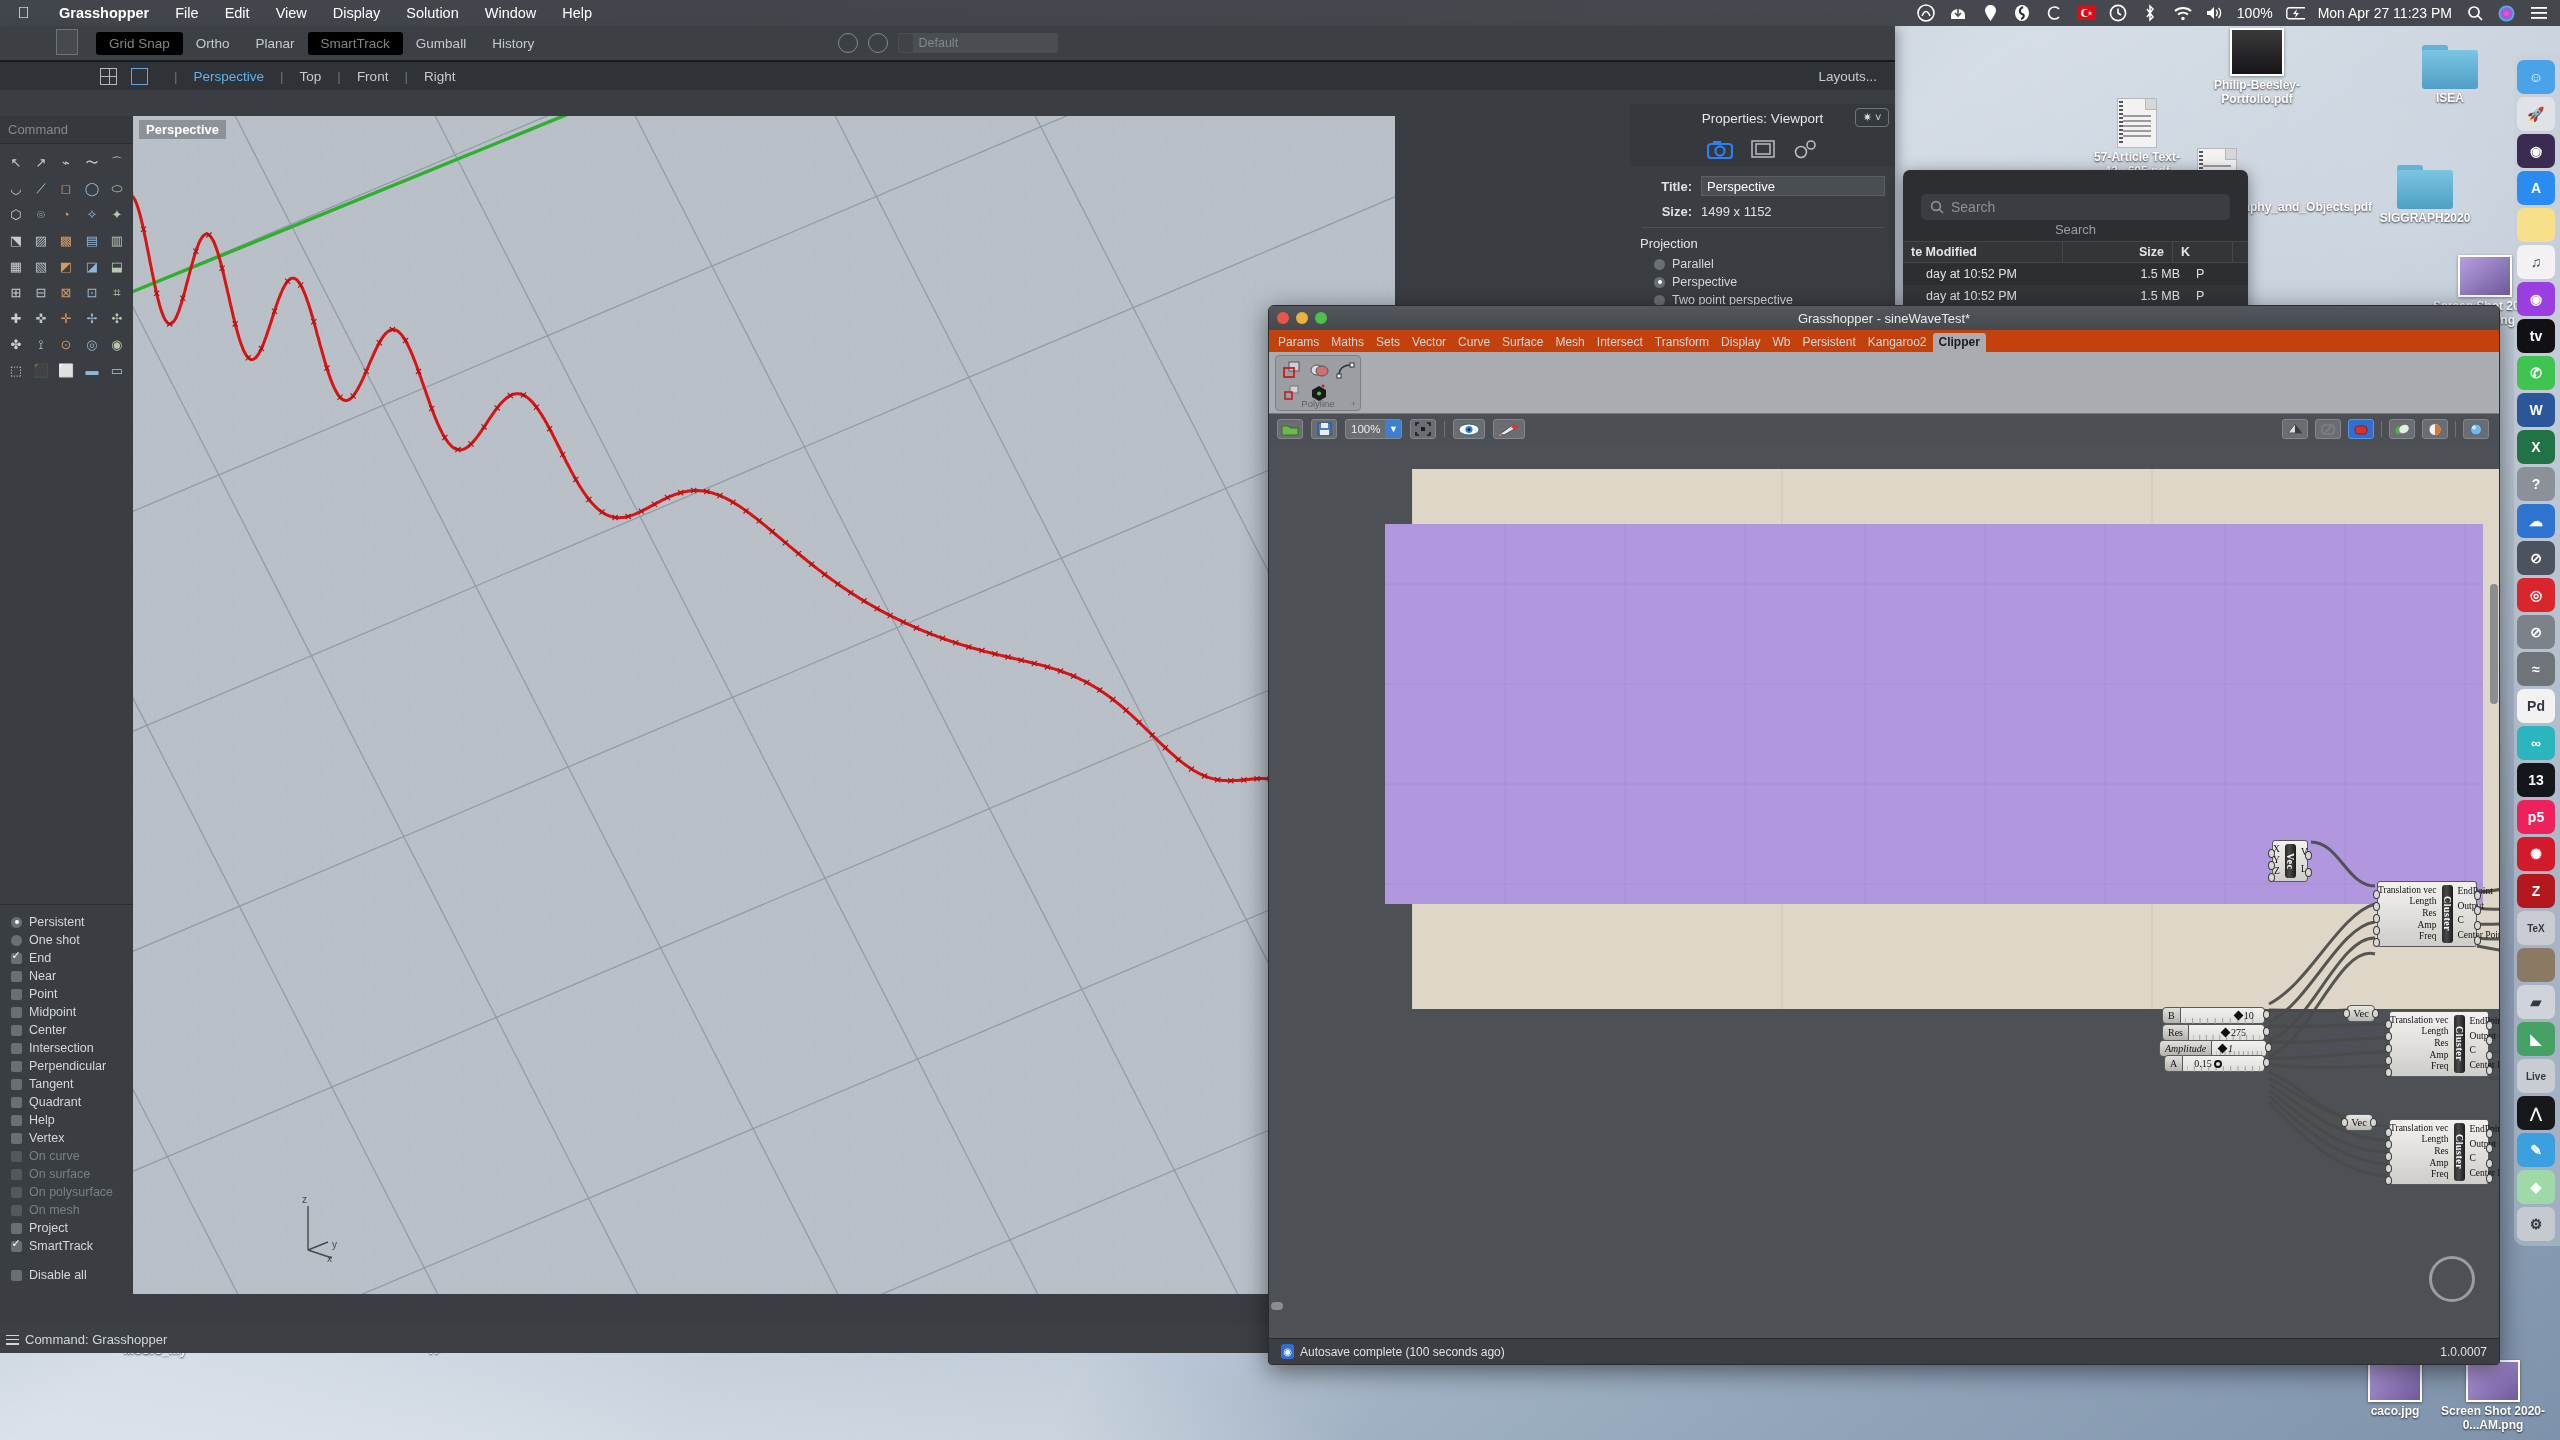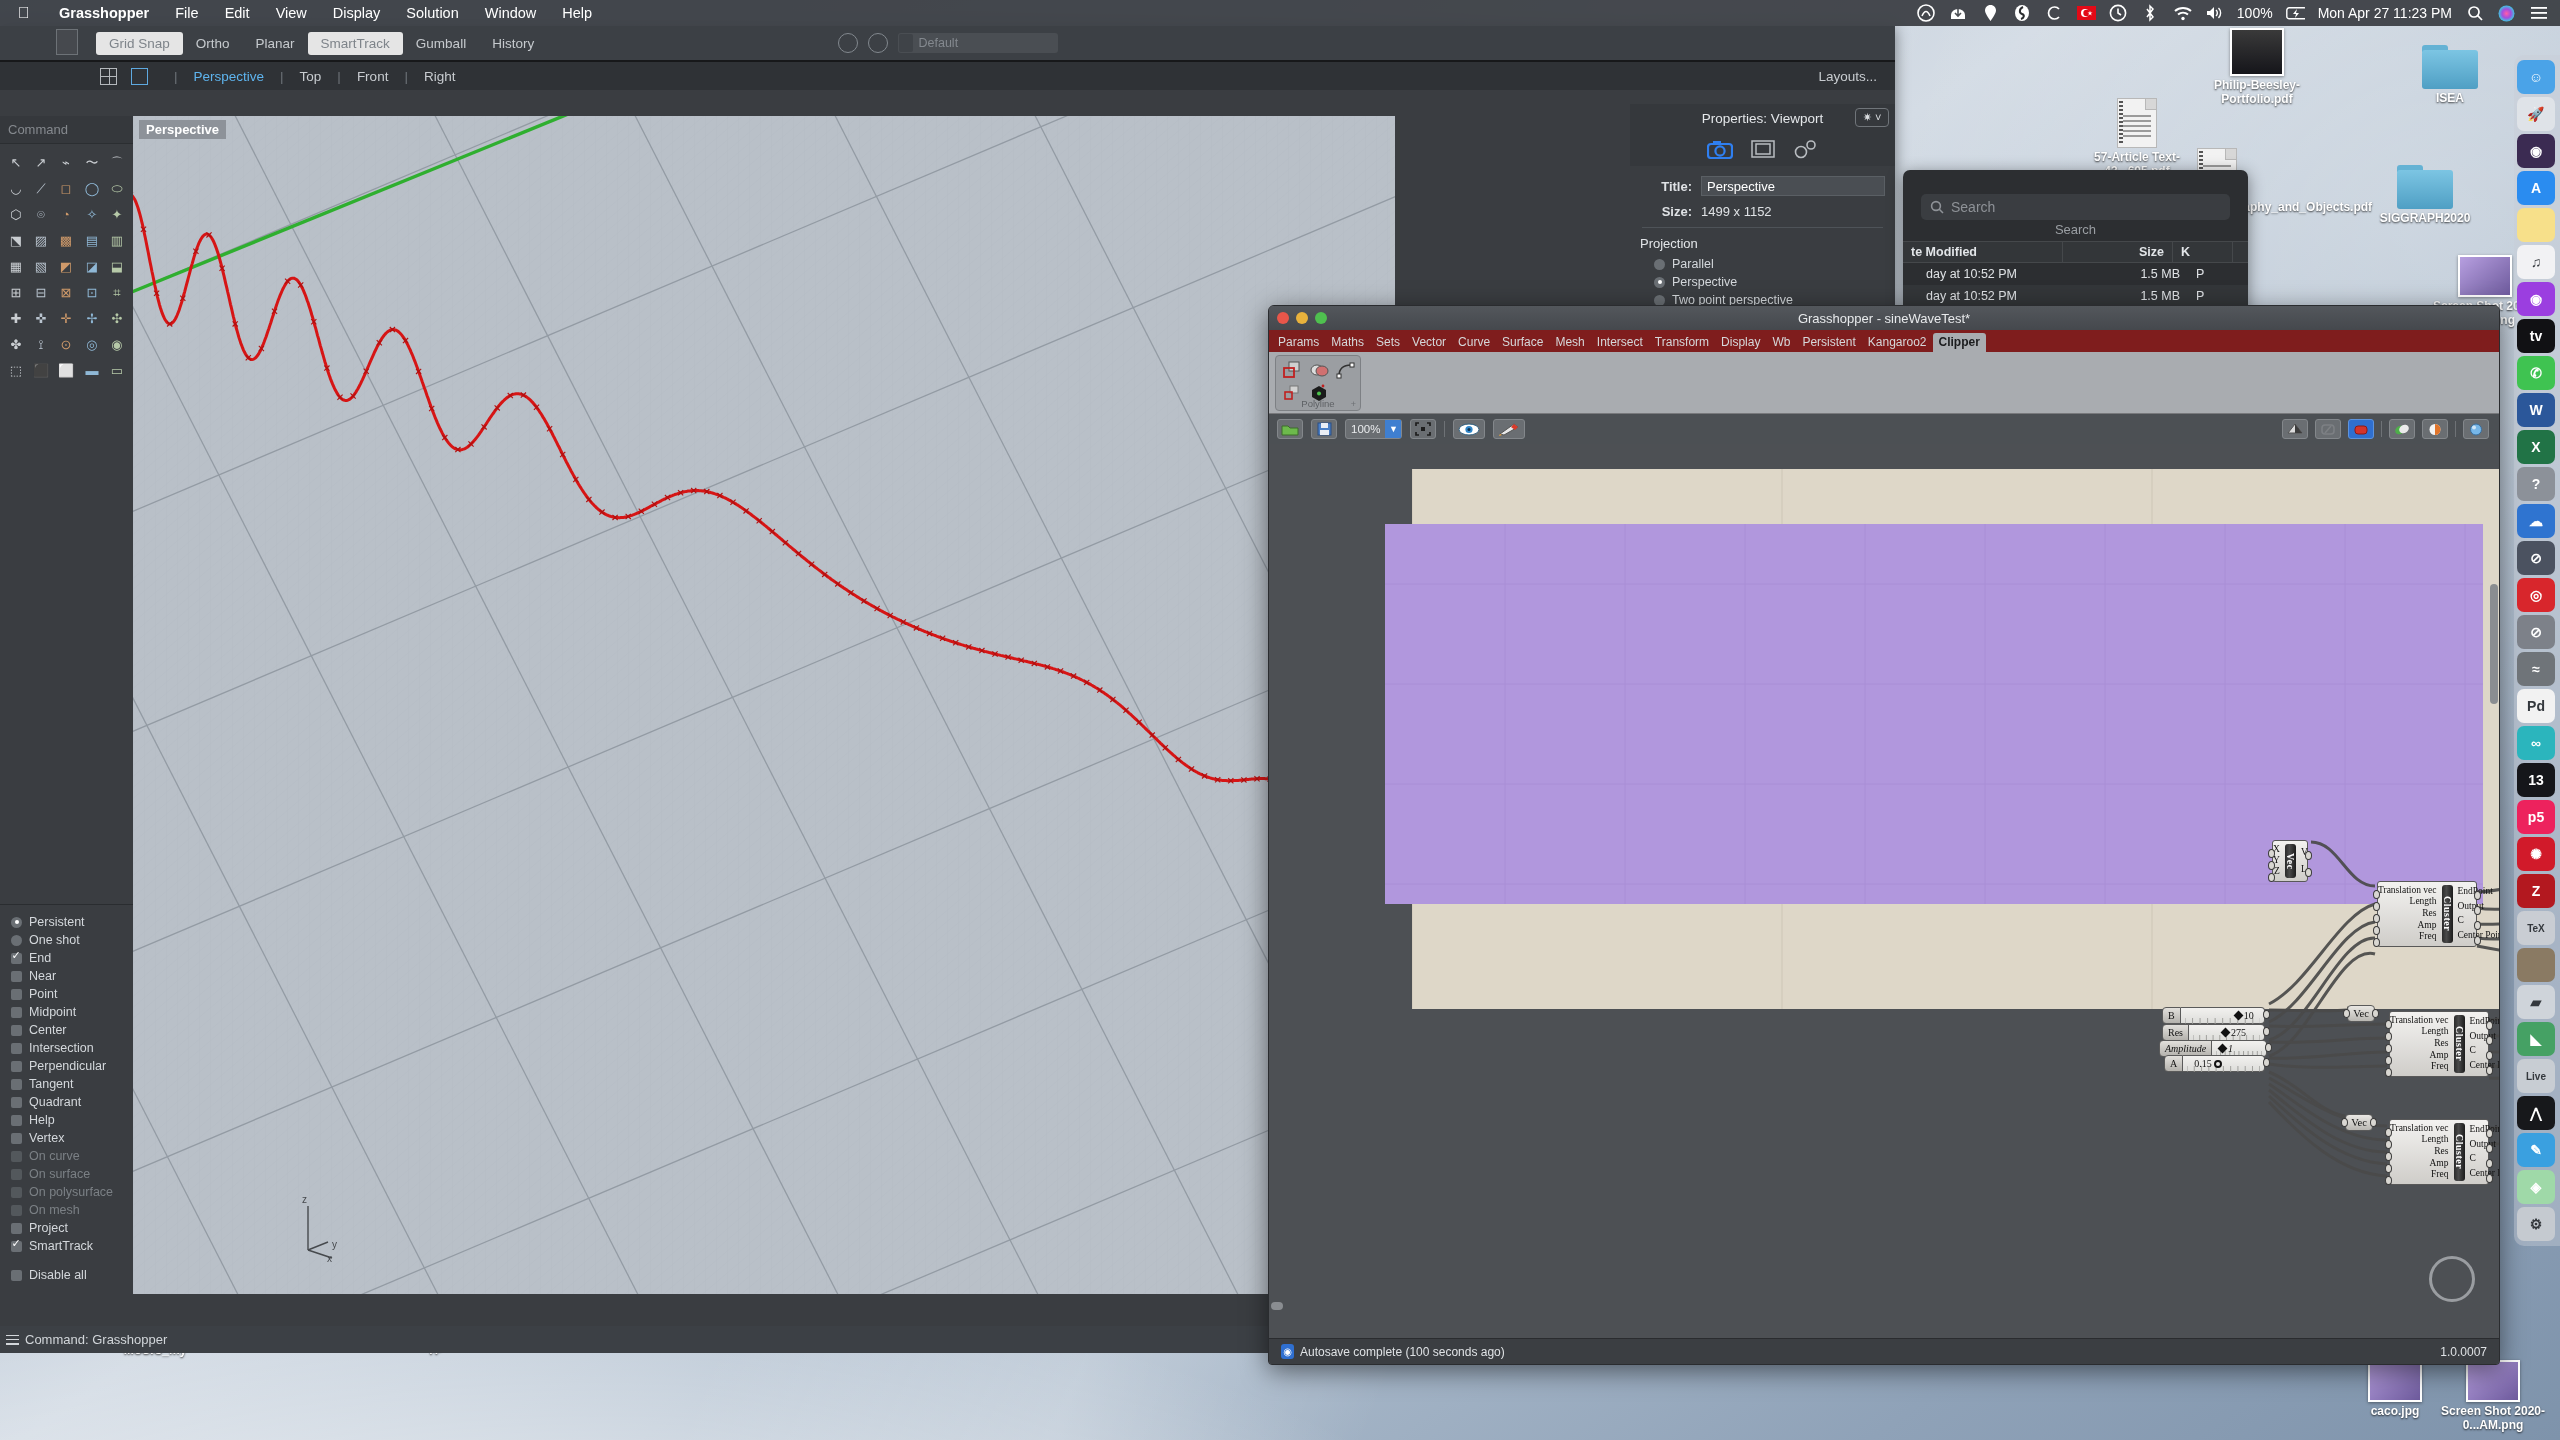--- a/index.html
+++ b/index.html
@@ -40,21 +40,21 @@
     box-shadow:0 2px 14px rgba(0,0,0,.45);
   }
   .rh-titlebar { position:relative; height:28px; background:#3c4045; }
   .traffic { position:absolute; left:10px; top:8px; display:flex; gap:8px; }
   .tl { width:12px; height:12px; border-radius:50%; background:#6e7276; }
   .rh-title { position:absolute; left:0; right:0; top:5px; text-align:center; color:#a9adb2; font-size:14px; }
   .rh-toolbar { height:34px; background:#3c4045; display:flex; align-items:center; position:relative; }
   .rh-layerbox { position:absolute; left:56px; top:3px; width:22px; height:26px; border:1px solid #6d7277; background:#46494e; }
   .rh-toggles { display:flex; align-items:center; gap:0; margin-left:96px; }
   .rh-tg { padding:4px 13px; font-size:13.5px; color:#c6cace; border-radius:3px; }
-  .rh-tg.off { color:#7e848a; background:#e5e5e5; }
+  .rh-tg.off { color:#7e848a; background:#000000; }
   .rh-center { position:absolute; left:50%; transform:translateX(-50%); display:flex; align-items:center; gap:10px; }
   .rh-cicon { width:20px; height:20px; border:1.5px solid #82888e; border-radius:50%; }
   .rh-defbox { width:160px; height:20px; background:#4a4e53; border-radius:3px; display:flex; align-items:center; }
   .rh-defswatch { width:14px; height:18px; background:#3f4348; margin:0 6px 0 1px; border-radius:2px;}
   .rh-defbox span { color:#84898f; font-size:12.5px; }
   .rh-divider { height:2px; background:#17181a; }
   .rh-vptabs { height:28px; background:#2f3236; display:flex; align-items:center; padding-left:100px; color:#c8ccd0; font-size:13.5px; position:relative;}
   .vp-icon { width:17px; height:17px; border:1.4px solid #b4b8bc; margin-right:14px; position:relative;}
   .vp-icon.grid:after, .vp-icon.grid:before { content:''; position:absolute; background:#b4b8bc; }
   .vp-icon.grid:before { left:50%; top:0; width:1.4px; height:100%; }
@@ -111,21 +111,21 @@
   .fd-row { display:flex; height:22px; align-items:center; color:#dfe2e5; font-size:12.5px;padding-left:15px; }
   .fd-row.alt { background:#333639; }
   .fd-row div { padding:0 8px; }
 
   
   .gh { position:absolute; left:1268px; top:305px; width:1232px; height:1060px; background:#6b6e72; border:1px solid #2a2c2f; border-radius:6px 6px 4px 4px; z-index:30; box-shadow:0 6px 26px rgba(0,0,0,.5); overflow:hidden;}
   .gh-title { height:24px; background:linear-gradient(#53575c,#45484d); display:flex; align-items:center; position:relative; }
   .gh-traffic { position:absolute; left:8px; display:flex; gap:7px; }
   .ghtl { width:12px; height:12px; border-radius:50%; }
   .gh-titletext { width:100%; text-align:center; color:#e8eaec; font-size:13px; }
-  .gh-menu { height:22px; background:#7f1d1d; display:flex; align-items:flex-end; padding-left:3px; gap:0px; }
+  .gh-menu { height:22px; background:#c2410c; display:flex; align-items:flex-end; padding-left:3px; gap:0px; }
   .gh-mi { font-size:12px; color:#d6d8da; padding:2px 6px 3px 6px; white-space:nowrap; }
   .gh-mi.active { background:#a9acb0; color:#1b1c1e; border-radius:3px 3px 0 0; font-weight:bold;}
   .gh-ribbon { height:62px; background:#a9acb0; border-bottom:1px solid #78797c; position:relative; }
   .gh-group { position:absolute; left:6px; top:3px; width:86px; height:56px; background:#9b9ea2; border:1px solid #7d8084; border-radius:4px; }
   .gh-grid { display:grid; grid-template-columns:repeat(3,26px); gap:1px; padding:3px 0 0 3px; }
   .gh-gc { width:26px; height:22px; display:flex; align-items:center; justify-content:center; }
   .gh-gname { position:absolute; bottom:1px; left:0; right:0; text-align:center; color:#5e6165; font-size:9.5px; }
   .gh-gplus { position:absolute; right:4px; bottom:1px; color:#6e7175; font-size:9px; }
   .gh-toolbar { height:30px; background:#4c5054; display:flex; align-items:center; padding:0 8px; gap:8px; position:relative;}
   .ghtb-btn { width:26px; height:20px; background:#6a6e72; border:1px solid #83878b; border-radius:3px; display:flex; align-items:center; justify-content:center;}

